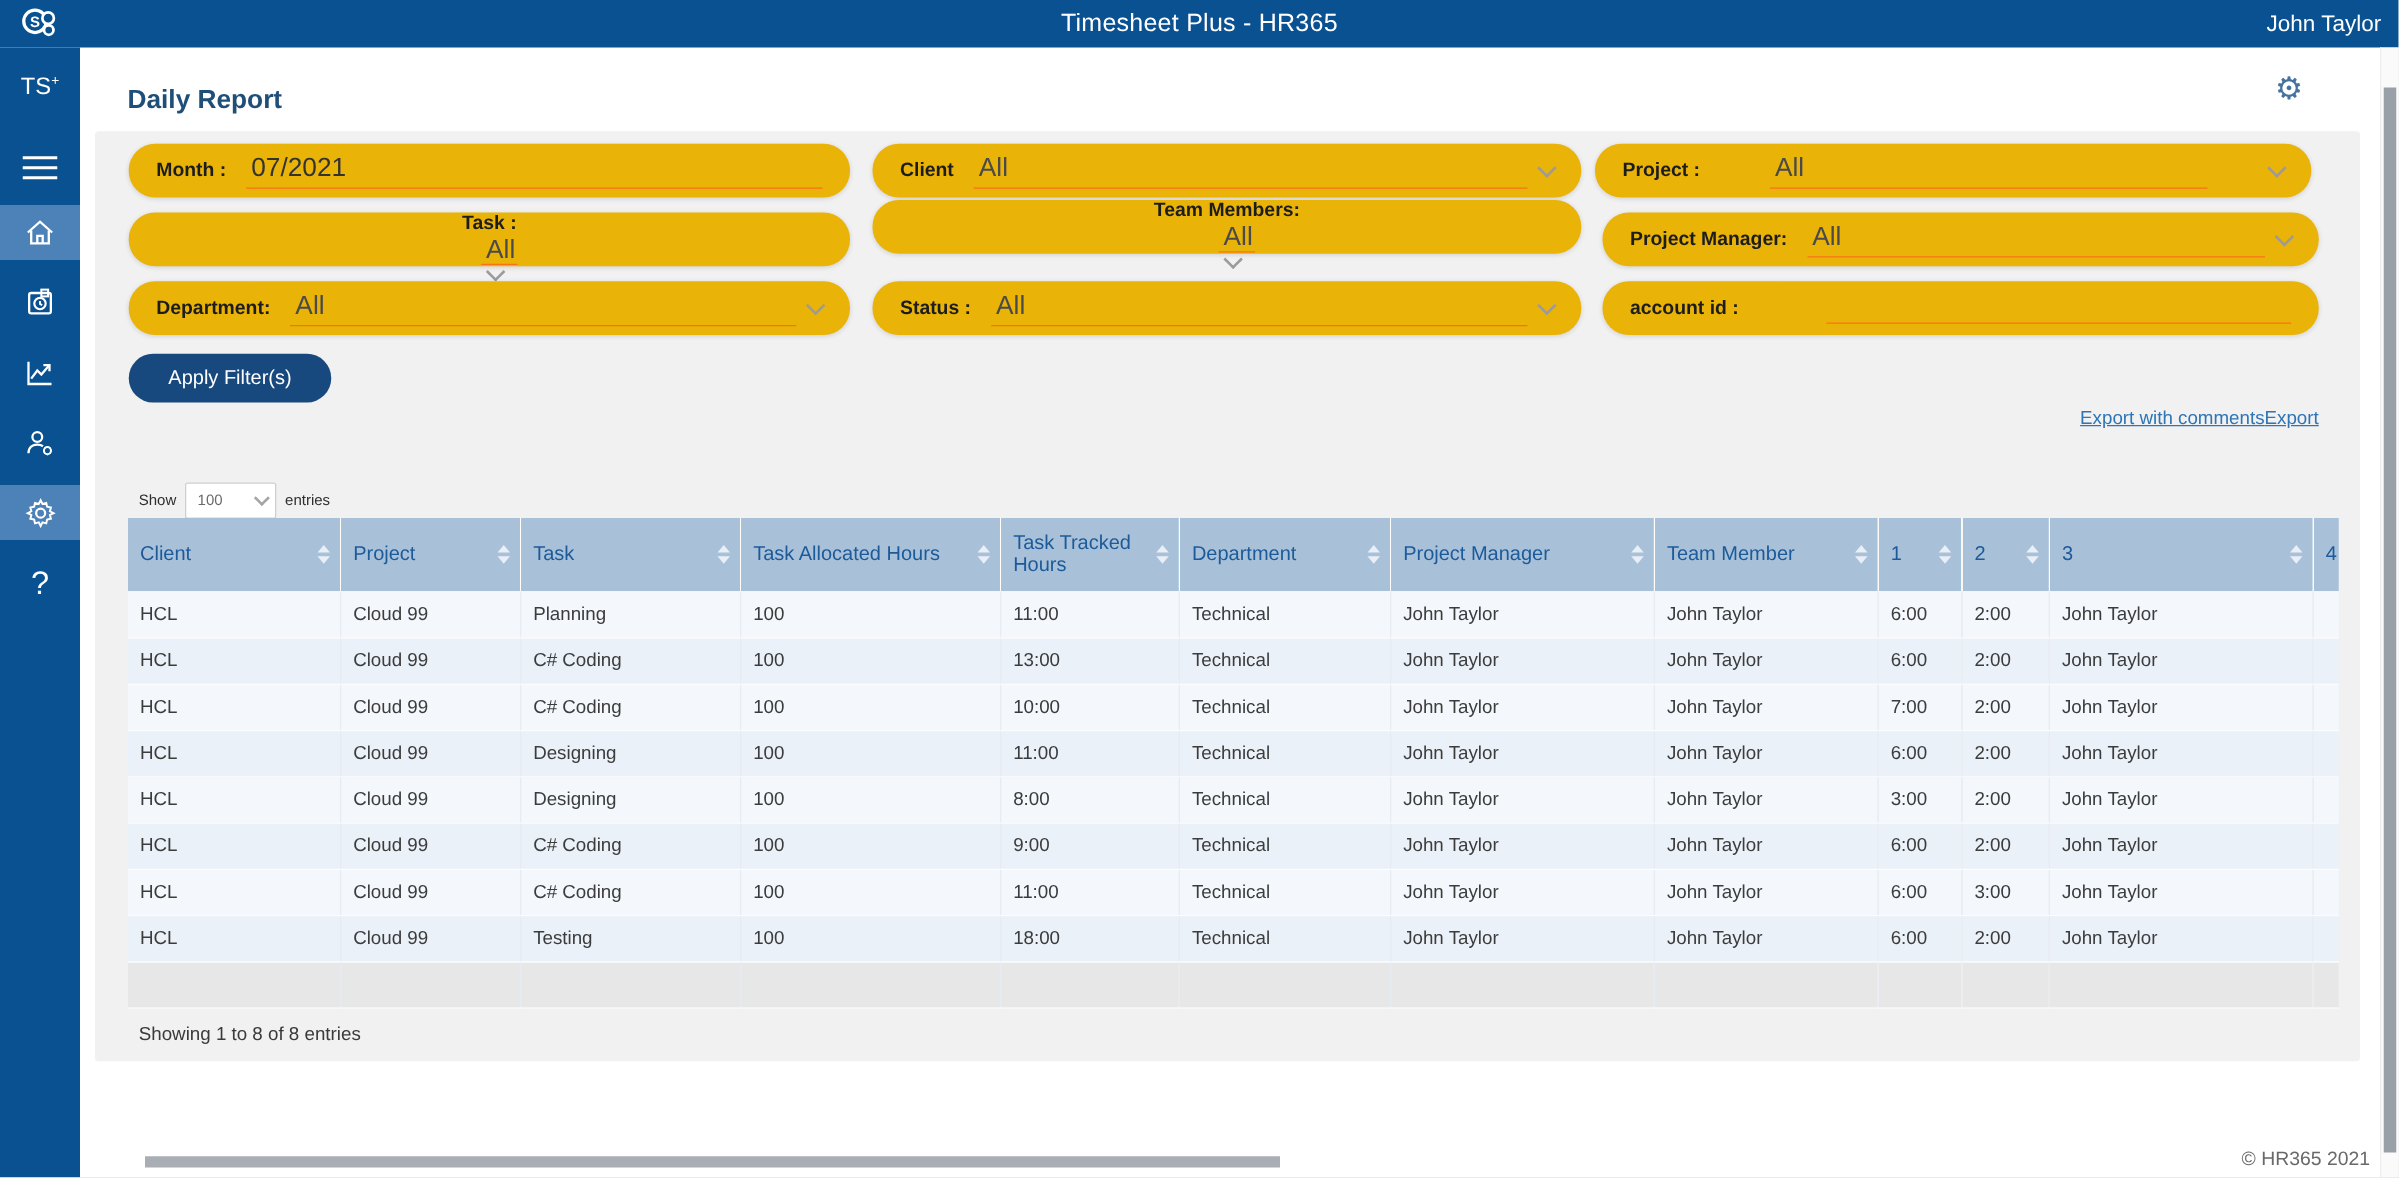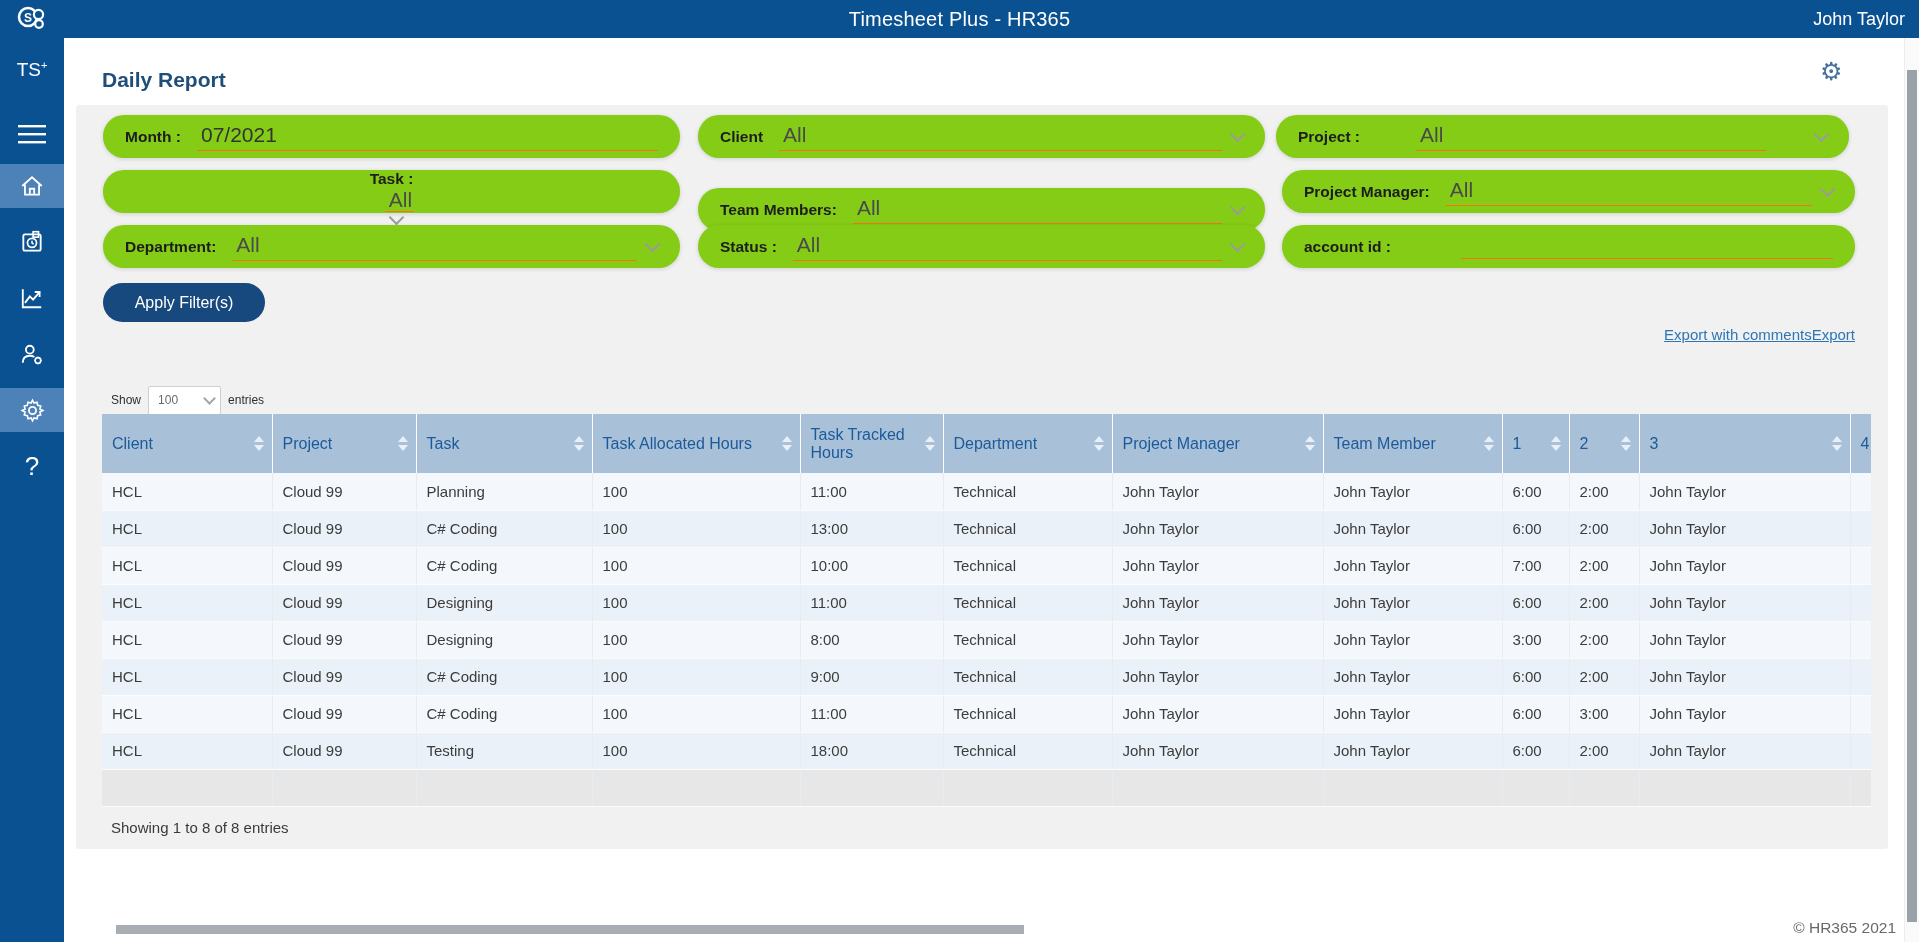--- a/index.html
+++ b/index.html
@@ -27,31 +27,31 @@
   .qmark{color:#fff;font-size:26px;font-weight:400;}
 
   
   .main{position:absolute;left:64px;top:38px;width:1840px;height:904px;background:#ffffff;}
   .panel{position:absolute;left:12px;top:67px;width:1812px;height:744px;background:#f1f1f1;border-radius:3px;}
   .page-title{position:absolute;left:38px;top:30px;font-size:21px;font-weight:700;color:#1f4e79;}
   .gear-btn{position:absolute;left:1750px;top:20px;font-size:25px;color:#47729e;cursor:pointer;
             background:none;border:none;line-height:1;}
 
   
-  .fcard{position:absolute;height:43px;background:#84cc16;border-radius:21px;
+  .fcard{position:absolute;height:43px;background:#eab308;border-radius:21px;
          box-shadow:0 1px 4px rgba(0,0,0,.14);display:flex;align-items:center;padding:0 22px;
          box-sizing:border-box;}
   .fcard .flabel{font-size:15.5px;font-weight:700;color:#1d1d1d;white-space:nowrap;}
   .fld{flex:1;margin-left:16px;border-bottom:1px solid #f97316;padding:0 2px 3px 4px;
        font-size:21px;color:#4a4a4a;min-height:20px;cursor:pointer;}
   .fld.txt{color:#333;cursor:text;}
   .chev{width:9px;height:9px;border-right:2px solid #9b9b9b;border-bottom:2px solid #9b9b9b;
         transform:rotate(45deg);margin:0 0 4px 10px;flex:0 0 auto;}
   .pos-a1{left:27px;top:10px;width:577px;}   .pos-b1{left:622px;top:10px;width:567px;}  .pos-c1{left:1200px;top:10px;width:573px;gap:40px;}
-  .pos-a2{left:27px;top:65px;width:577px;flex-direction:column;}   .pos-b2{left:622px;top:83px;width:567px;}  .pos-c2{left:1206px;top:65px;width:573px;}
+  .pos-a2{left:27px;top:65px;width:577px;flex-direction:column;}   .pos-b2{left:622px;top:55px;width:567px;flex-direction:column;}  .pos-c2{left:1206px;top:65px;width:573px;}
   .pos-a3{left:27px;top:120px;width:577px;}  .pos-b3{left:622px;top:120px;width:567px;} .pos-c3{left:1206px;top:120px;width:573px;}
   .fld.acct{margin-left:70px;}
 
   .apply-btn{position:absolute;left:27px;top:178px;width:162px;height:39px;border:none;border-radius:20px;
              background:#17497e;color:#fff;font-size:16px;cursor:pointer;
              font-family:"Liberation Sans","DejaVu Sans",sans-serif;}
   .export-row{position:absolute;top:221px;right:33px;display:flex;}
   .export-row a{color:#2e75b6;font-size:15px;text-decoration:underline;cursor:pointer;}
 
   

